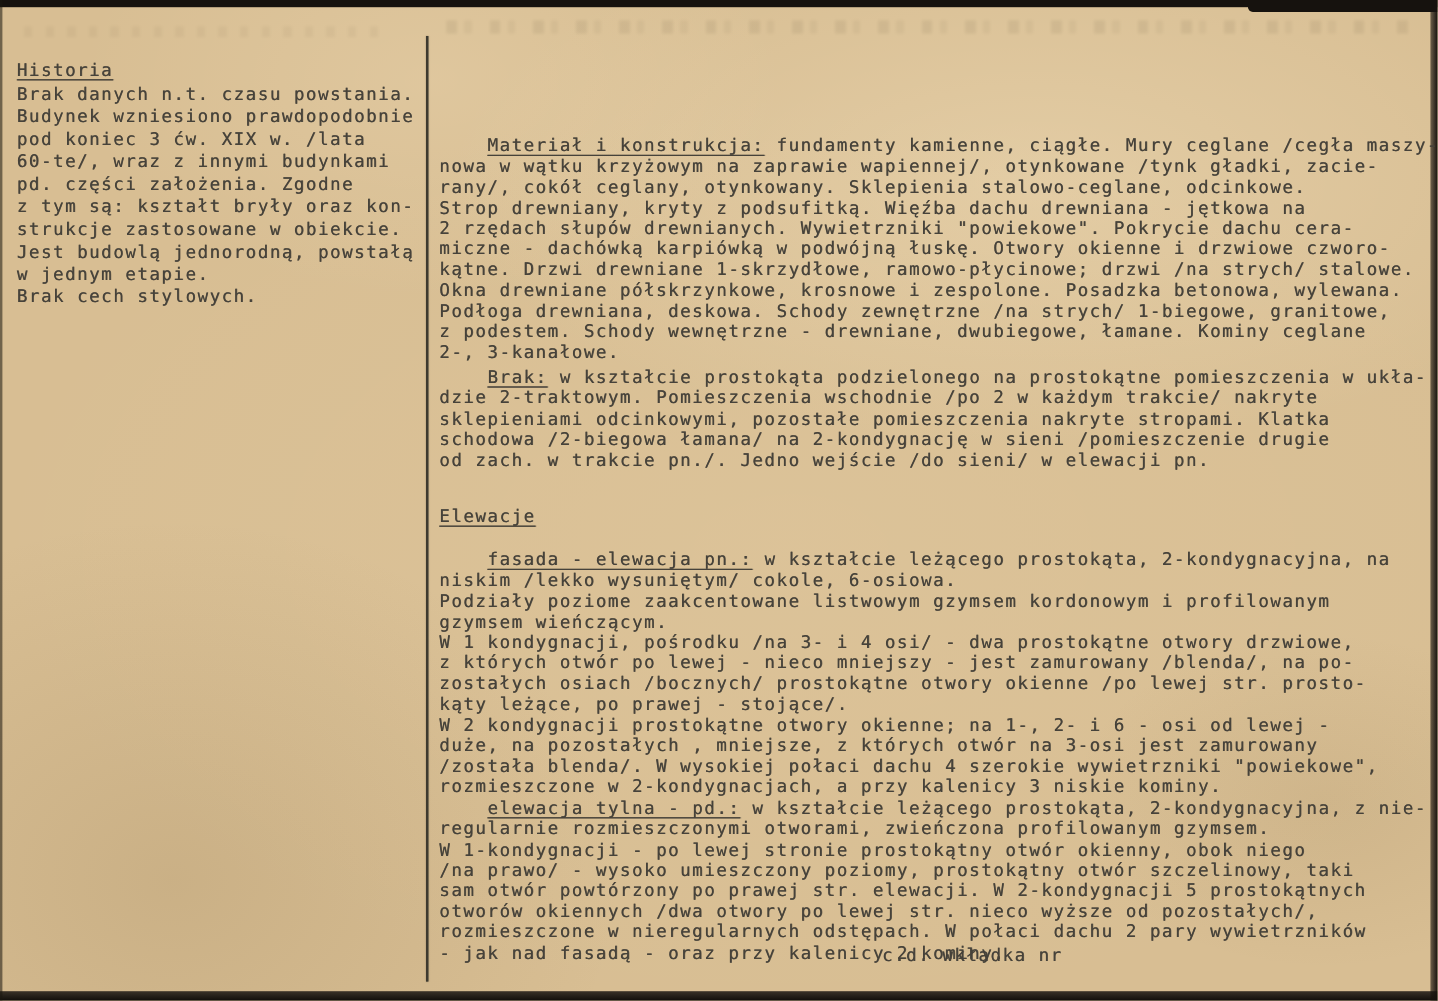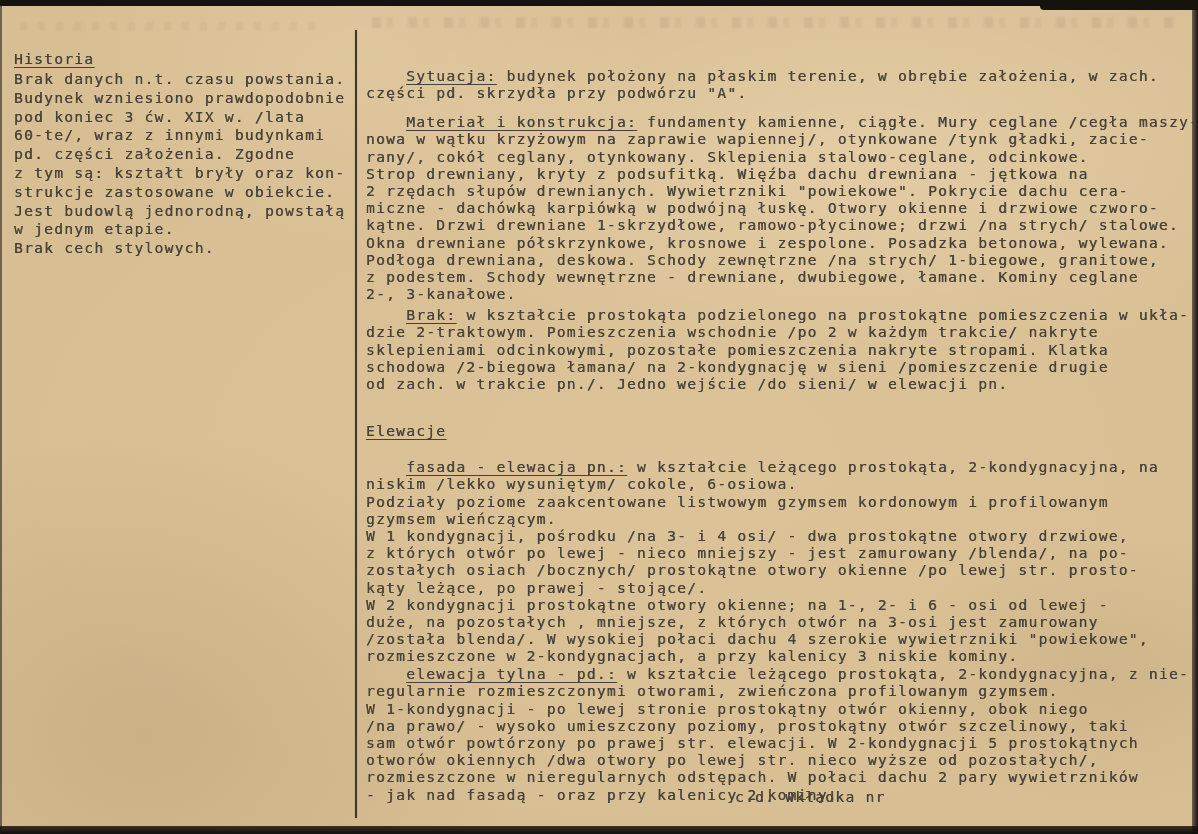--- a/index.html
+++ b/index.html
@@ -75,24 +75,20 @@
 pod koniec 3 ćw. XIX w. /lata
 60-te/, wraz z innymi budynkami
 pd. części założenia. Zgodne
 z tym są: kształt bryły oraz kon-
 strukcje zastosowane w obiekcie.
 Jest budowlą jednorodną, powstałą
 w jednym etapie.
 Brak cech stylowych.</div>
 
 
-  <div class="tw" style="left:366px;top:50px;">
-    <span class="lead">Sytuacja:</span><span> budynek położony na płaskim terenie, w obrębie założenia, w zach.
-części pd. skrzydła przy podwórzu "A".</span>
-  </div>
 
   <div class="tw" style="left:366px;top:96px;">
     <span class="lead">Materiał i konstrukcja:</span><span> fundamenty kamienne, ciągłe. Mury ceglane /cegła maszy-
 nowa w wątku krzyżowym na zaprawie wapiennej/, otynkowane /tynk gładki, zacie-
 rany/, cokół ceglany, otynkowany. Sklepienia stalowo-ceglane, odcinkowe.
 Strop drewniany, kryty z podsufitką. Więźba dachu drewniana - jętkowa na
 2 rzędach słupów drewnianych. Wywietrzniki "powiekowe". Pokrycie dachu cera-
 miczne - dachówką karpiówką w podwójną łuskę. Otwory okienne i drzwiowe czworo-
 kątne. Drzwi drewniane 1-skrzydłowe, ramowo-płycinowe; drzwi /na strych/ stalowe.
 Okna drewniane półskrzynkowe, krosnowe i zespolone. Posadzka betonowa, wylewana.

